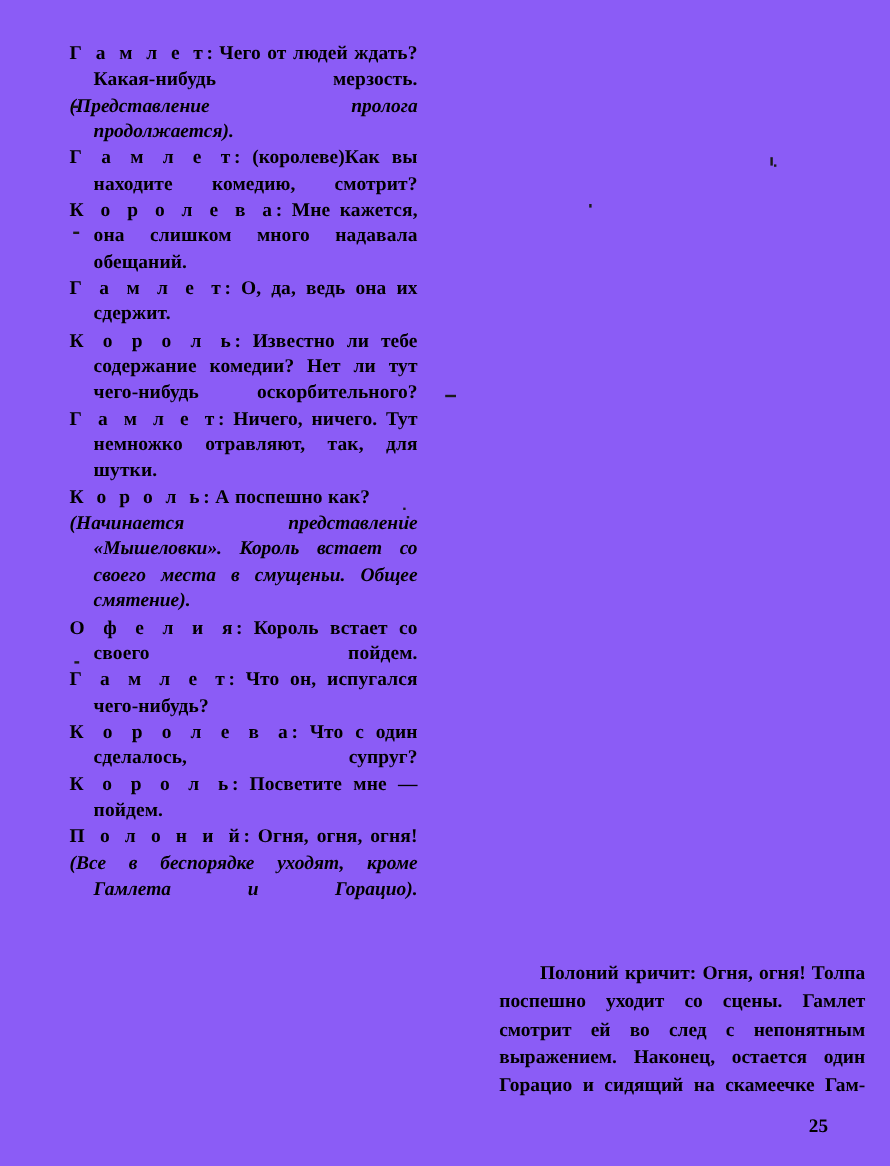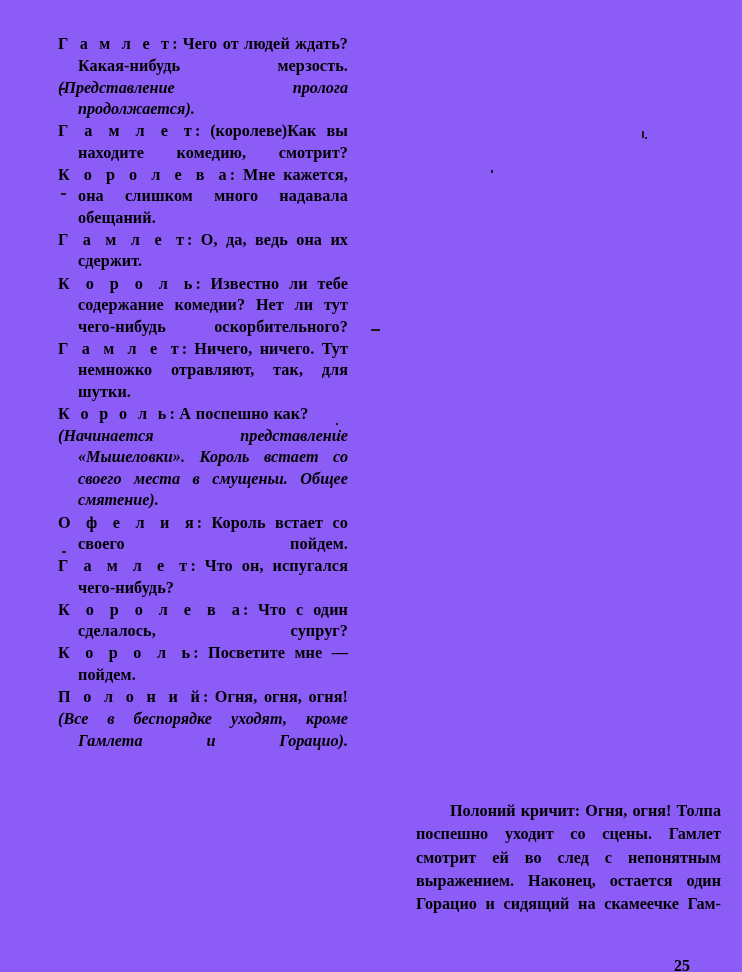--- a/index.html
+++ b/index.html
@@ -91,21 +91,21 @@
     text-indent: 34px;
     text-align: justify;
     text-align-last: justify;
     word-spacing: 0.5px;
   }
 
   
   .folio {
     position: absolute;
     left: 659px;
-    top: 957px;
+    top: 930px;
     width: 46px;
     height: 15px;
     overflow: hidden;
     font-size: 16px;
     font-weight: 700;
     line-height: 18px;
     text-align: center;
   }
 
   

